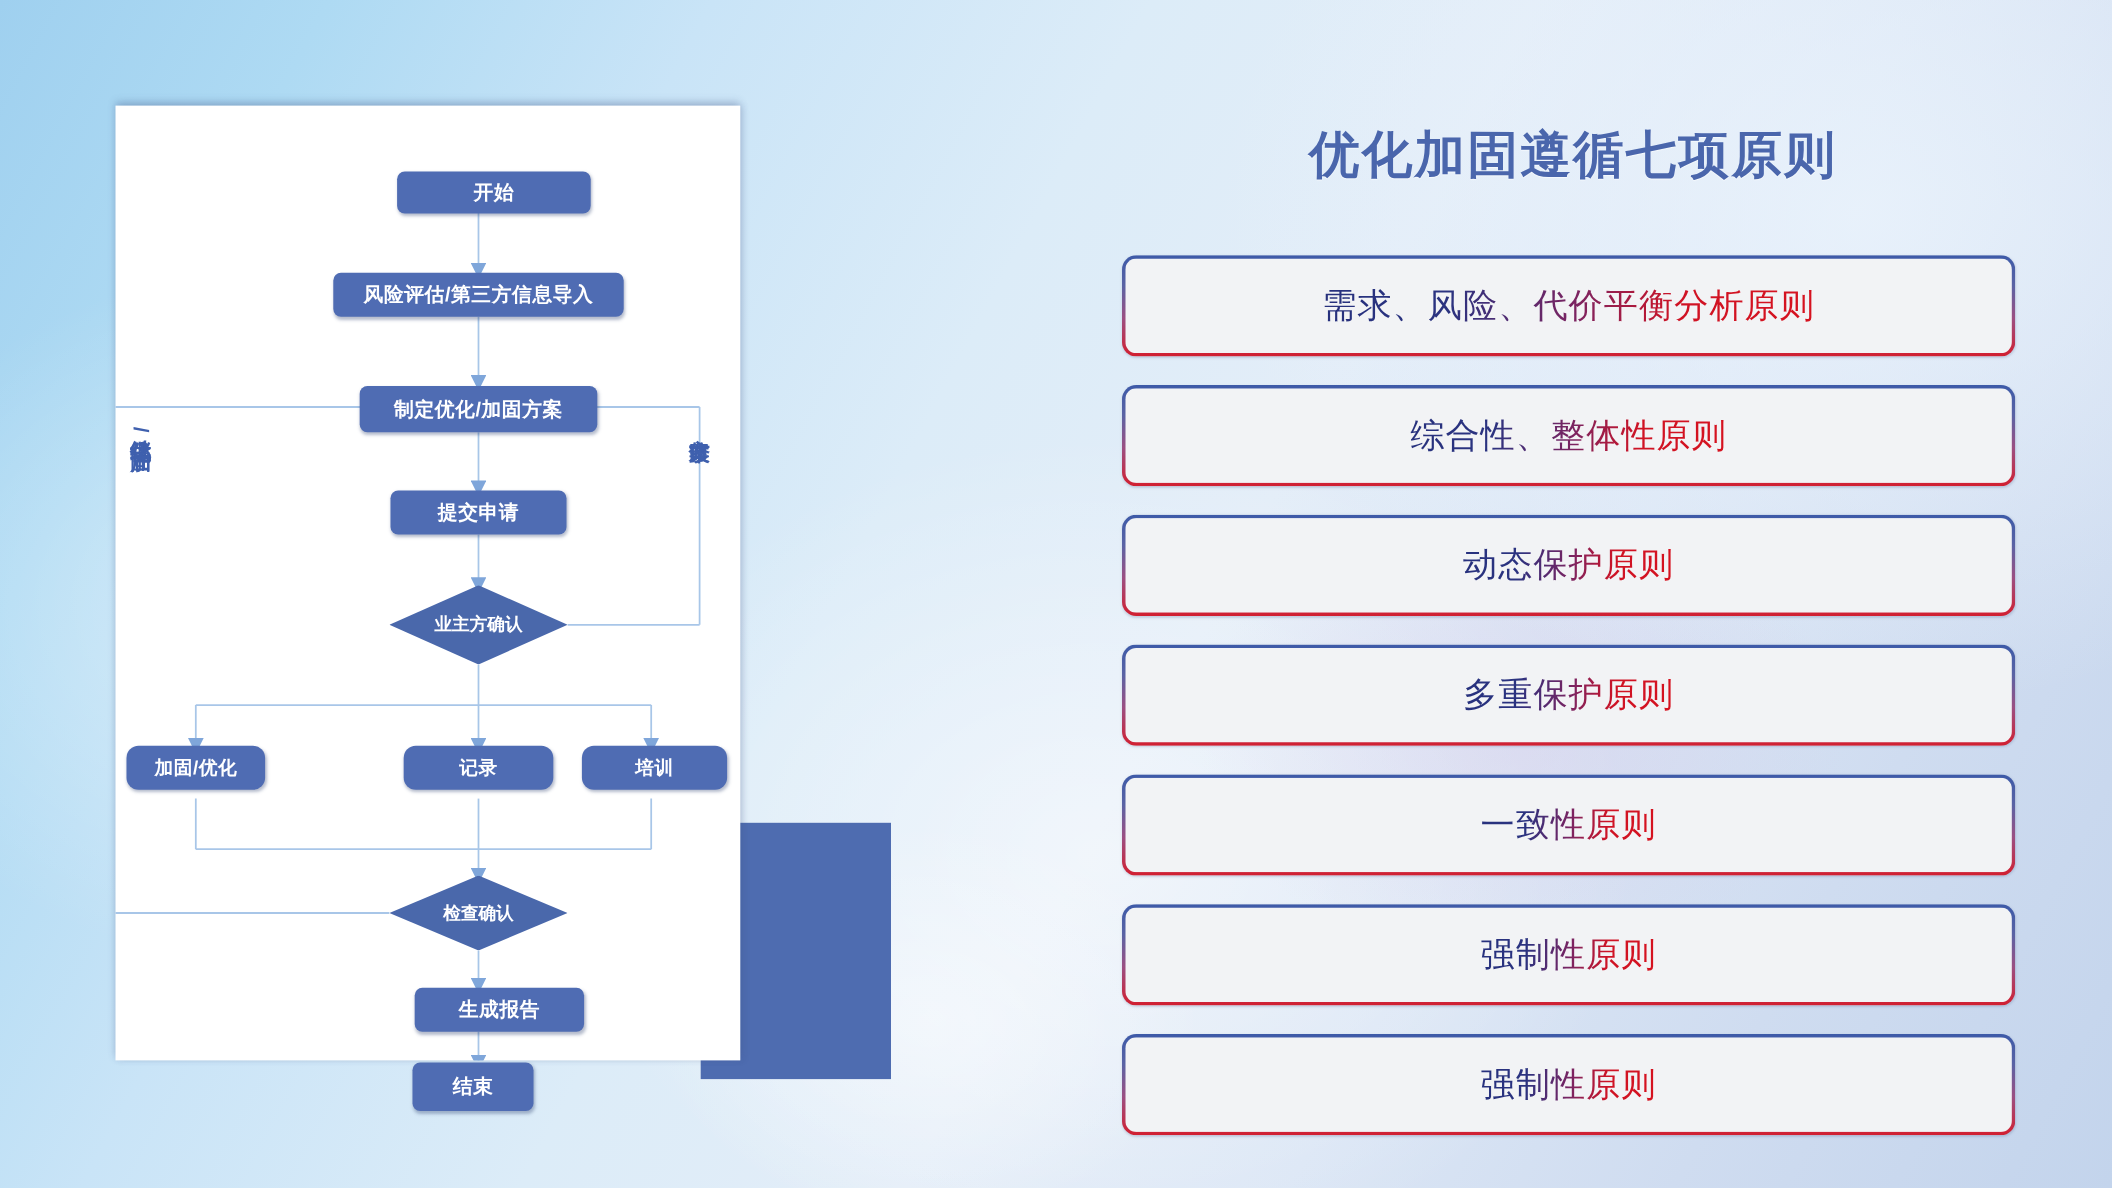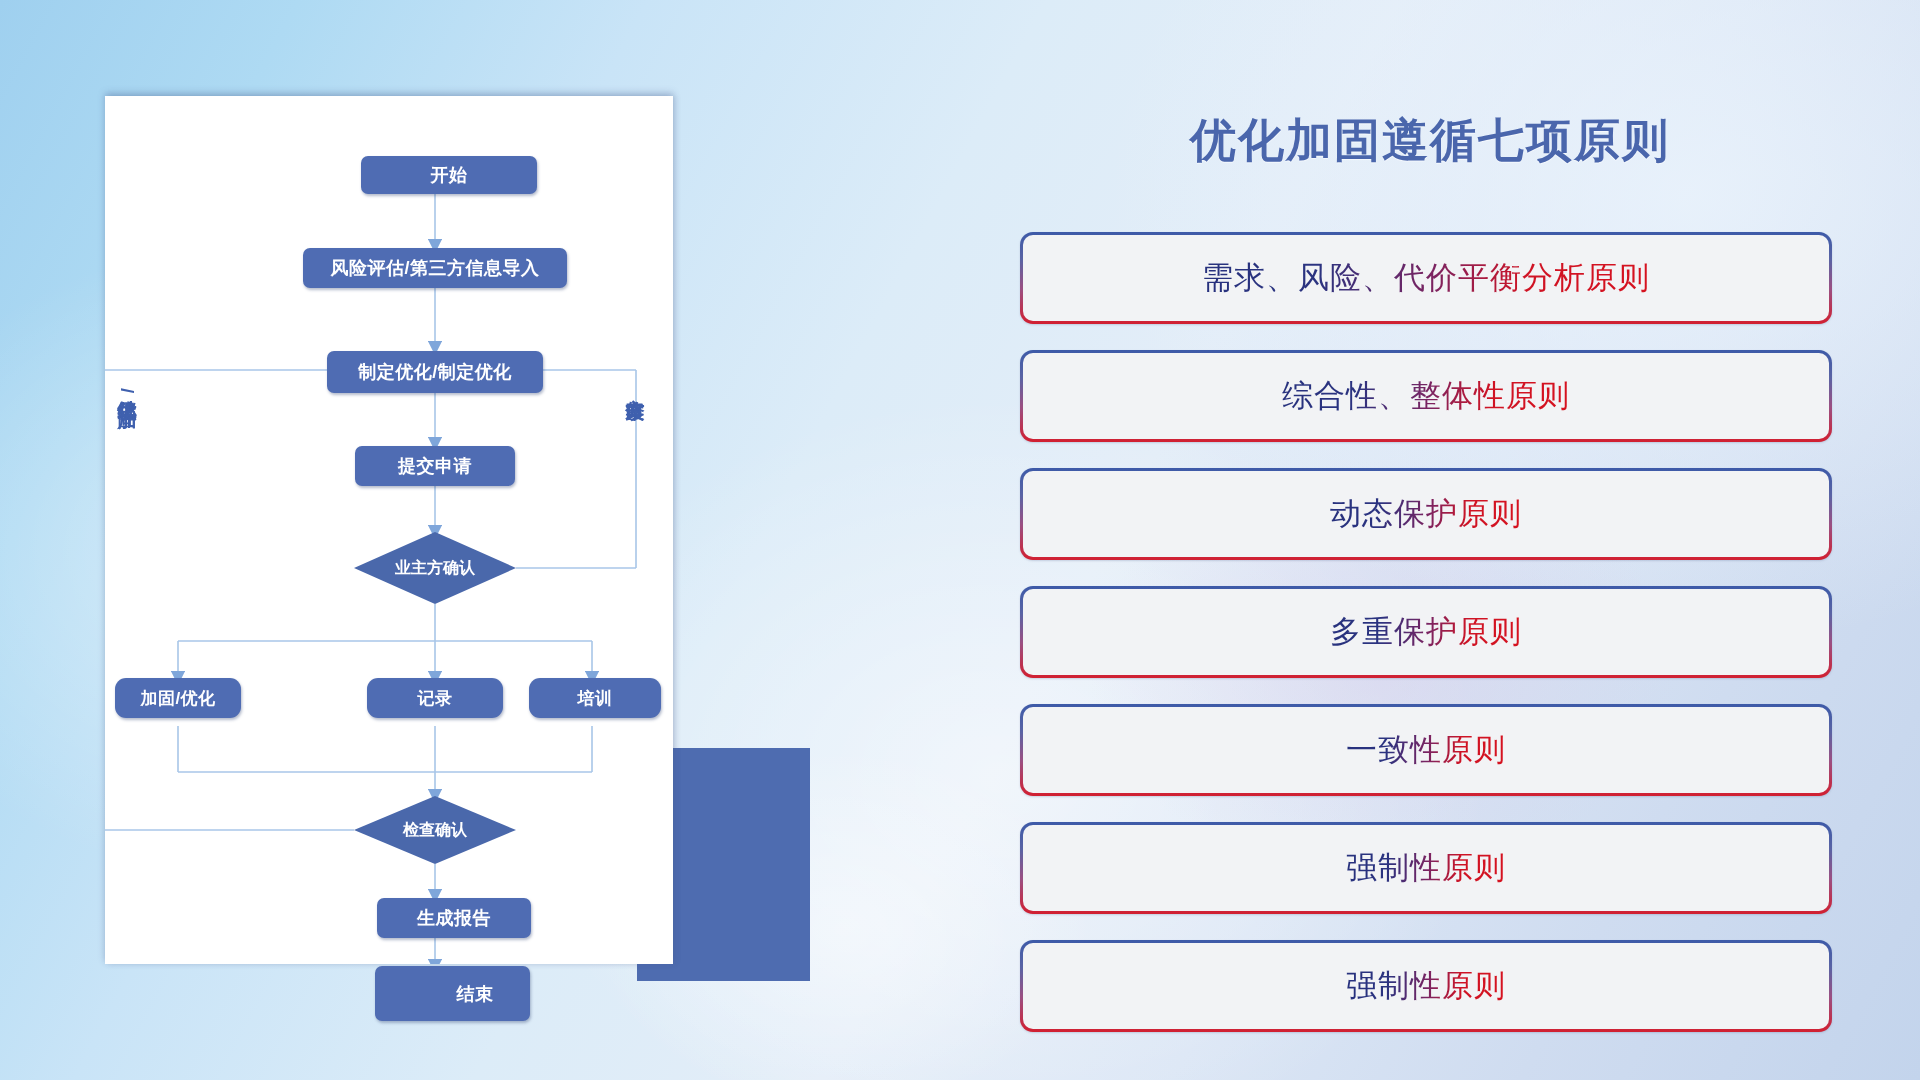--- a/index.html
+++ b/index.html
@@ -144,37 +144,37 @@
       <line x1="249" y1="734" x2="-5" y2="734"></line>
       <line x1="-5" y1="734" x2="-5" y2="274"></line>
       <line x1="-5" y1="274" x2="256" y2="274" marker-end="url(#ahL)"></line>
     </g>
   </svg>
 
   <div class="node md" style="left:256px;top:40px;width:176px;height:38px;margin-top:20px;">开始</div>
 
   <div class="node md" style="left:198px;top:152px;width:264px;height:40px;">风险评估/第三方信息导入</div>
 
-  <div class="node md" style="left:222px;top:255px;width:216px;height:42px;">制定优化/制定优化</div>
+  <div class="node md" style="left:222px;top:255px;width:216px;height:42px;">制定优化/加固方案</div>
 
   <div class="node md" style="left:250px;top:350px;width:160px;height:40px;">提交申请</div>
 
   <div class="diamond" style="left:249px;top:436px;width:162px;height:72px;">业主方确认</div>
 
   <div class="node sm" style="left:10px;top:582px;width:126px;height:40px;">加固/优化</div>
 
   <div class="node sm" style="left:262px;top:582px;width:136px;height:40px;">记录</div>
 
   <div class="node sm" style="left:424px;top:582px;width:132px;height:40px;text-align:right;">培训</div>
 
   <div class="diamond" style="left:249px;top:700px;width:162px;height:68px;">检查确认</div>
 
   <div class="node md" style="left:253px;top:802px;width:154px;height:40px;margin-left:19px;">生成报告</div>
 
-  <div class="node md" style="left:270px;top:870px;width:110px;height:55px;padding-left:45px;">结束</div>
+  <div class="node md" style="left:270px;top:870px;width:110px;height:44px;">结束</div>
 
   <div class="vlabel" style="left:12px;top:288px;">继续优化/加固</div>
 
   <div class="vlabel" style="left:520px;top:288px;">方案修改</div>
 
 </div>
 
 <div id="right-panel">
 
   <div id="panel-title">优化加固遵循七项原则</div>

